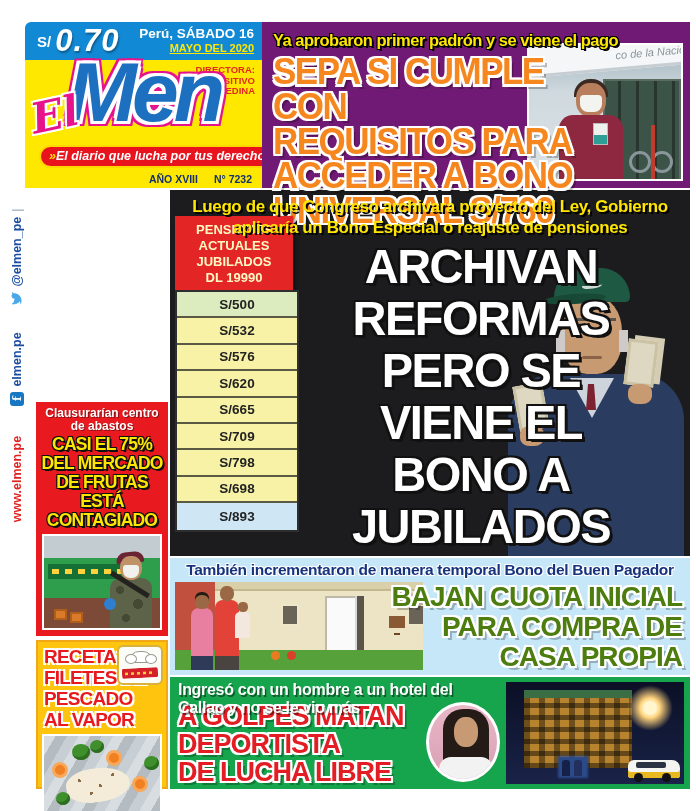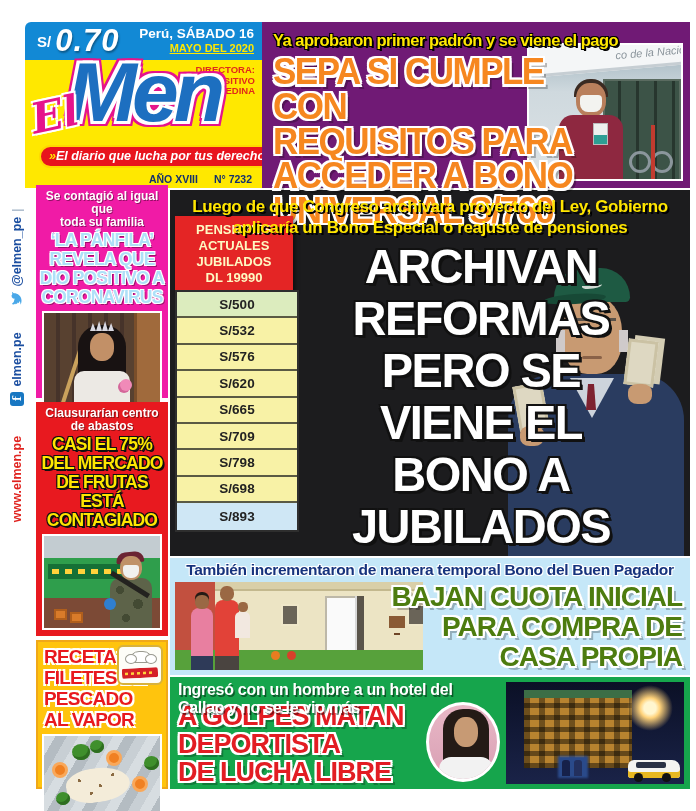--- a/index.html
+++ b/index.html
@@ -242,37 +242,20 @@
     <span class="rail-divider">|</span>
   </div>
   <div class="rail-item rail-fb">
     <span class="fb-icon">f</span>
     <span>elmen.pe</span>
   </div>
   <div class="rail-item rail-www">
     <span>www.elmen.pe</span>
   </div>
 
-  <div class="panel p-pink">
-    <div class="kick pre">Se contagió al igual que
-toda su familia</div>
-    <div class="hl-panfila pre">‘LA PÁNFILA’
-REVELA QUE
-DIO POSITIVO A
-CORONAVIRUS</div>
-    <div class="panel-photo photo-panfila">
-      <div class="pp-door"></div>
-      <div class="pp-broom"></div>
-      <div class="pp-hair"></div>
-      <div class="pp-tiara"></div>
-      <div class="pp-face"></div>
-      <div class="pp-dress"></div>
-      <div class="pp-flower"></div>
-    </div>
-  </div>
 
   <div class="panel p-red">
     <div class="kick pre">Clausurarían centro
 de abastos</div>
     <div class="hl-mercado pre">CASI EL 75%
 DEL MERCADO
 DE FRUTAS
 ESTÁ
 CONTAGIADO</div>
     <div class="panel-photo photo-mercado">

